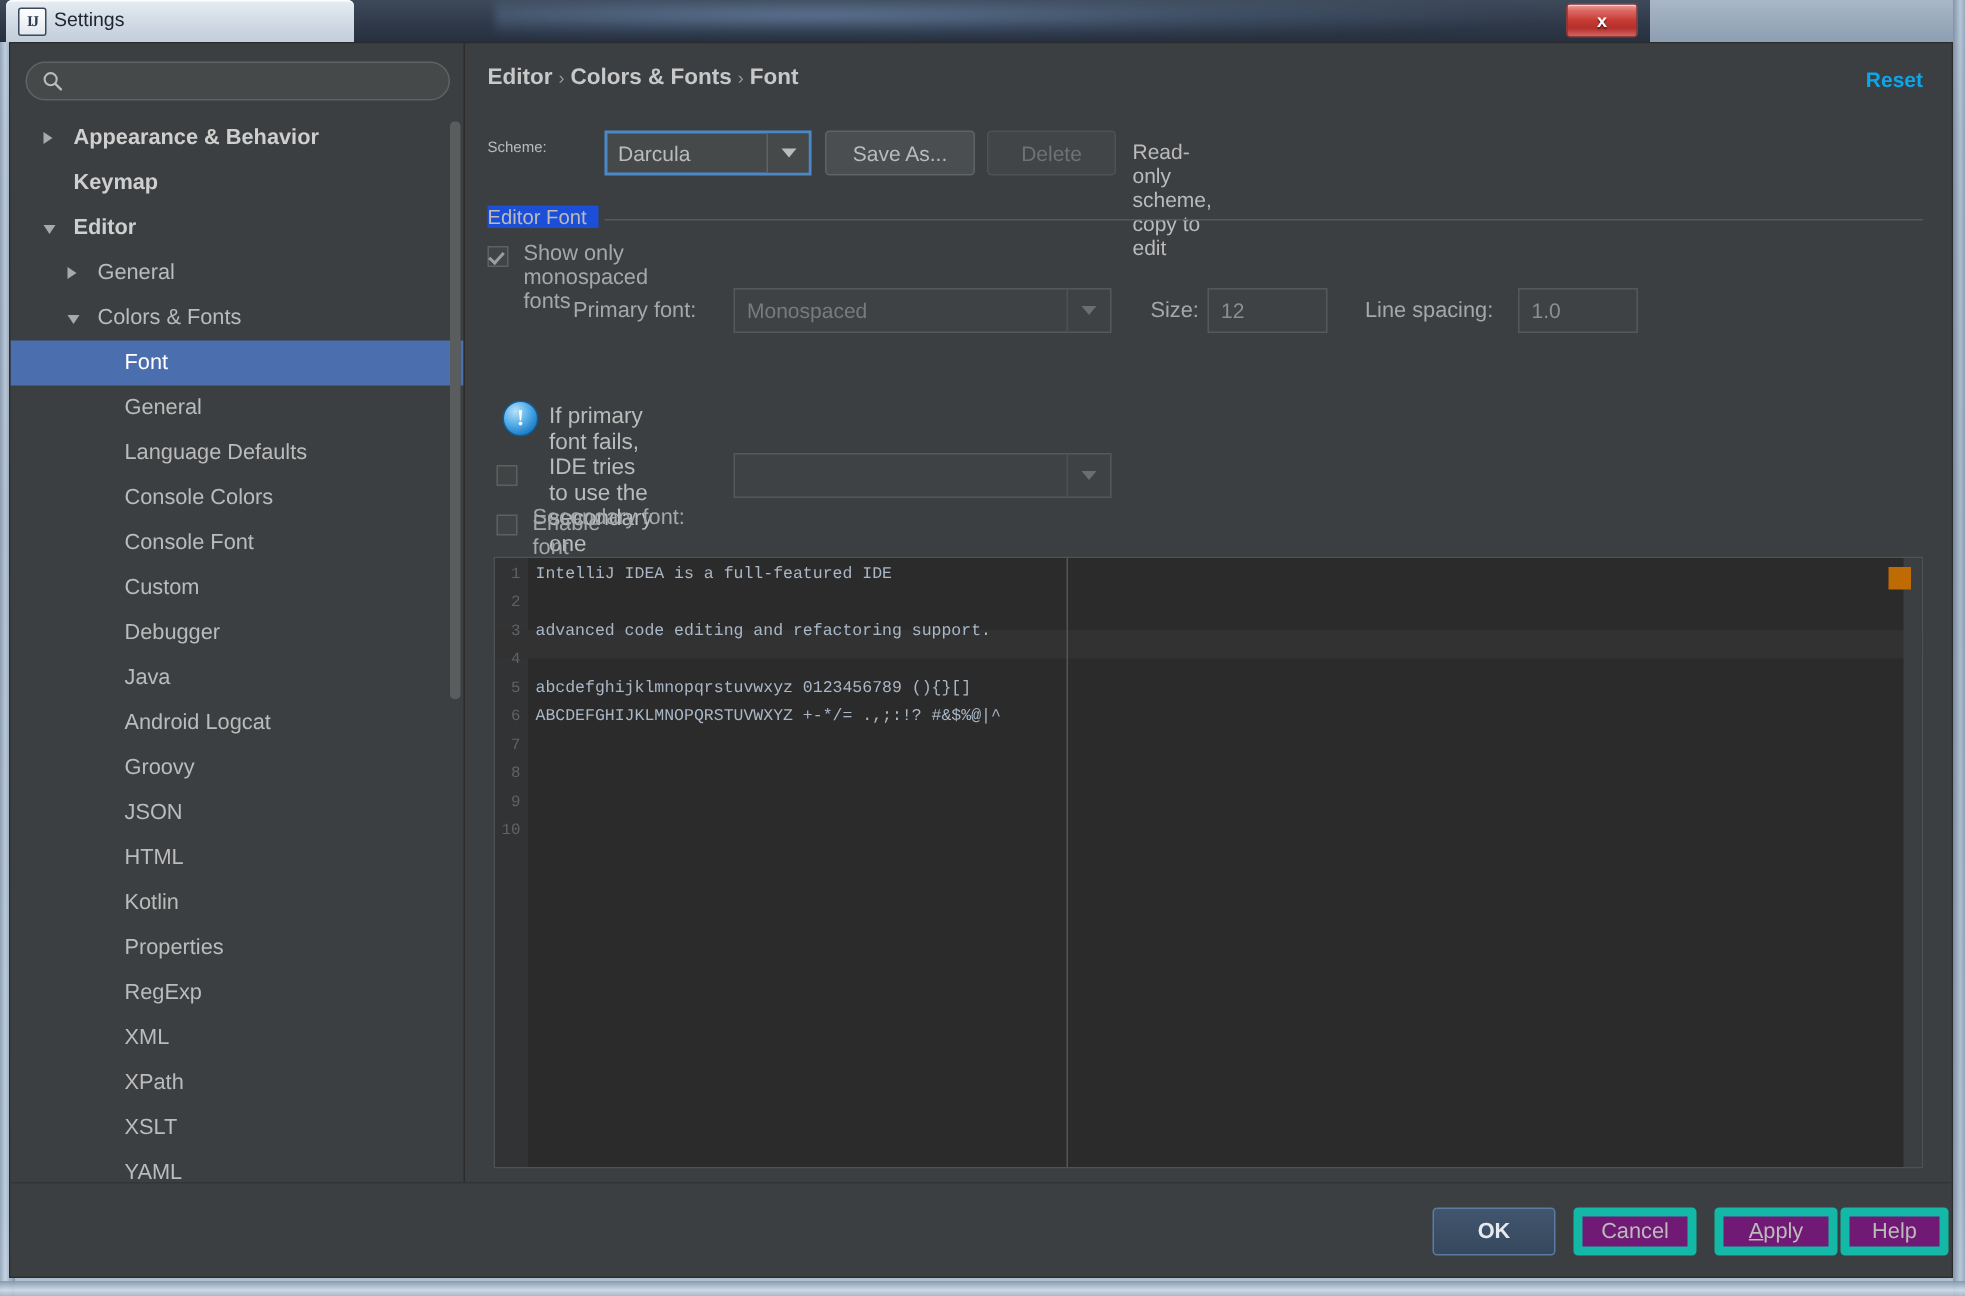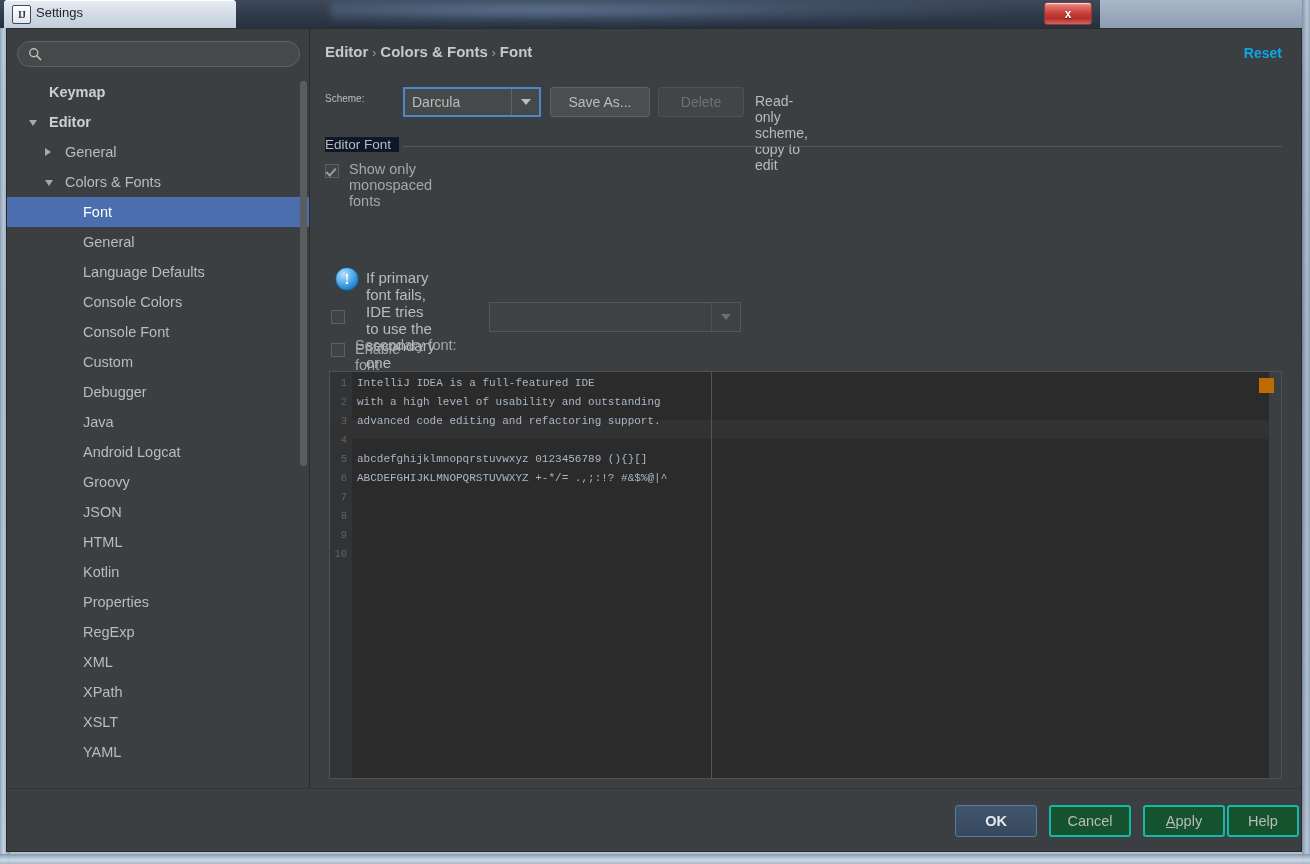--- a/index.html
+++ b/index.html
@@ -194,21 +194,21 @@
   #readonly-note {
     position:absolute; left:430px; top:6px;
     font-size:14px; color:#bbbbbb;
   }
 
   
   #editor-font-group {
     position:absolute; left:14px; top:108px; right:19px; height:90px;
   }
   #group-title {
-    position:absolute; left:0; top:0; font-size:13.5px; color:#bbbbbb; background:#0f172a; padding-right:8px; z-index:2;
+    position:absolute; left:0; top:0; font-size:13.5px; color:#bbbbbb; background:#1d4ed8; padding-right:8px; z-index:2;
   }
   #group-line {
     position:absolute; left:78px; right:0; top:9px; height:1px; background:#555859;
   }
 
   .chk {
     position:absolute; width:14px; height:14px;
     border:1px solid #6b6f71; background:#45494a; box-sizing:border-box;
   }
   .chk.checked::after {
@@ -314,21 +314,21 @@
   
   #bottom-bar {
     position:absolute; left:0; bottom:0; width:100%; height:62px;
     background:#3c3f41; border-top:1px solid #323537;
   }
   .dlg-btn {
     position:absolute; top:16px; height:32px;
     border-radius:3px; font-size:14.5px;
     display:flex; align-items:center; justify-content:center;
     cursor:pointer; box-sizing:border-box;
-    background:#14532d; border:2px solid #14b8a6; color:#bbbbbb;
+    background:#701a75; border:6px solid #14b8a6; color:#bbbbbb;
   }
   #ok-button {
     right:264px; width:82px;
     background: linear-gradient(180deg,#41556e 0%, #36485d 100%);
     border:1px solid #5a7ca3;
     color:#e6eaef; font-weight:bold;
   }
   #cancel-button { right:170px; width:82px; }
   #apply-button  { right:76px;  width:82px; }
   #help-button   { right:2px;   width:72px; }
@@ -356,20 +356,24 @@
       <div id="search-wrap">
         <svg id="search-icon" viewBox="0 0 16 16">
           <circle cx="6.6" cy="6.6" r="4.6" fill="none" stroke="#bbbbbb" stroke-width="1.6"></circle>
           <line x1="10.2" y1="10.2" x2="14.4" y2="14.4" stroke="#bbbbbb" stroke-width="1.8" stroke-linecap="round"></line>
         </svg>
         <input id="search-input" type="text" placeholder="" style="">
       </div>
 
       <div id="tree">
           <div class="tree-row lvl0 bold">
+            <span class="arrow collapsed"></span>
+            <span class="tree-label">Appearance &amp; Behavior</span>
+          </div>
+          <div class="tree-row lvl0 bold">
             <span class="tree-label">Keymap</span>
           </div>
           <div class="tree-row lvl0 bold">
             <span class="arrow expanded"></span>
             <span class="tree-label">Editor</span>
           </div>
           <div class="tree-row lvl1">
             <span class="arrow collapsed"></span>
             <span class="tree-label">General</span>
           </div>
@@ -460,20 +464,33 @@
 
       <div id="editor-font-group">
         <div id="group-title">Editor Font</div>
         <div id="group-line"></div>
 
         <div id="mono-row">
           <span class="chk checked dim" id="mono-chk"></span>
           <span id="mono-label">Show only monospaced fonts</span>
         </div>
 
+        <div id="primary-row">
+          <div id="primary-label">Primary font:</div>
+          <div id="primary-combo">
+            <div id="primary-value">Monospaced</div>
+            <div id="primary-arrow-box">
+                <span class="tri-down dim"></span>
+              </div>
+          </div>
+          <div id="size-label">Size:</div>
+          <div id="size-field">12</div>
+          <div id="linespacing-label">Line spacing:</div>
+          <div id="linespacing-field">1.0</div>
+        </div>
       </div>
 
       <div id="info-row">
         <div id="info-icon">!</div>
         <div id="info-text">If primary font fails, IDE tries to use the secondary one</div>
       </div>
 
       <div id="secondary-row">
         <span class="chk dim" id="secondary-chk"></span>
         <span id="secondary-label">Secondary font:</span>
@@ -489,21 +506,21 @@
         <span class="chk dim" id="ligature-chk"></span>
         <span id="ligature-label">Enable font ligatures more info</span>
       </div>
 
       <div id="preview">
         <div id="gutter"></div>
         <div id="caret-line"></div>
         <div id="margin-guide"></div>
         <div id="code-lines">
             <div class="code-line"><span class="ln">1</span><span class="ltext">IntelliJ IDEA is a full-featured IDE</span></div>
-            <div class="code-line"><span class="ln">2</span><span class="ltext">with a high level of usability and outstanding</span></div>
+            <div class="code-line"><span class="ln">2</span></div>
             <div class="code-line"><span class="ln">3</span><span class="ltext">advanced code editing and refactoring support.</span></div>
             <div class="code-line"><span class="ln">4</span><span class="ltext"></span></div>
             <div class="code-line"><span class="ln">5</span><span class="ltext">abcdefghijklmnopqrstuvwxyz 0123456789 (){}[]</span></div>
             <div class="code-line"><span class="ln">6</span><span class="ltext">ABCDEFGHIJKLMNOPQRSTUVWXYZ +-*/= .,;:!? #&amp;$%@|^</span></div>
             <div class="code-line"><span class="ln">7</span><span class="ltext"></span></div>
             <div class="code-line"><span class="ln">8</span><span class="ltext"></span></div>
             <div class="code-line"><span class="ln">9</span><span class="ltext"></span></div>
             <div class="code-line"><span class="ln">10</span><span class="ltext"></span></div>
           </div>
         <div id="preview-scroll-gutter">

